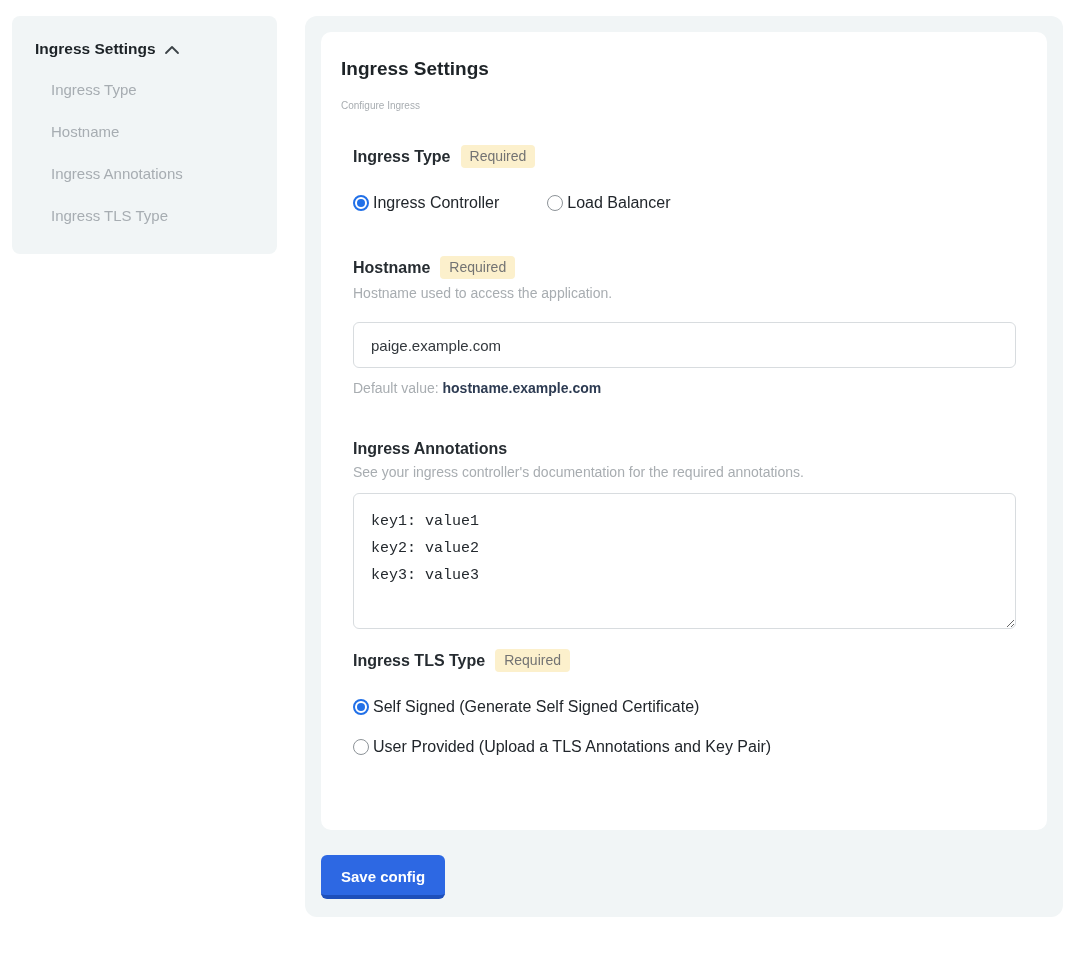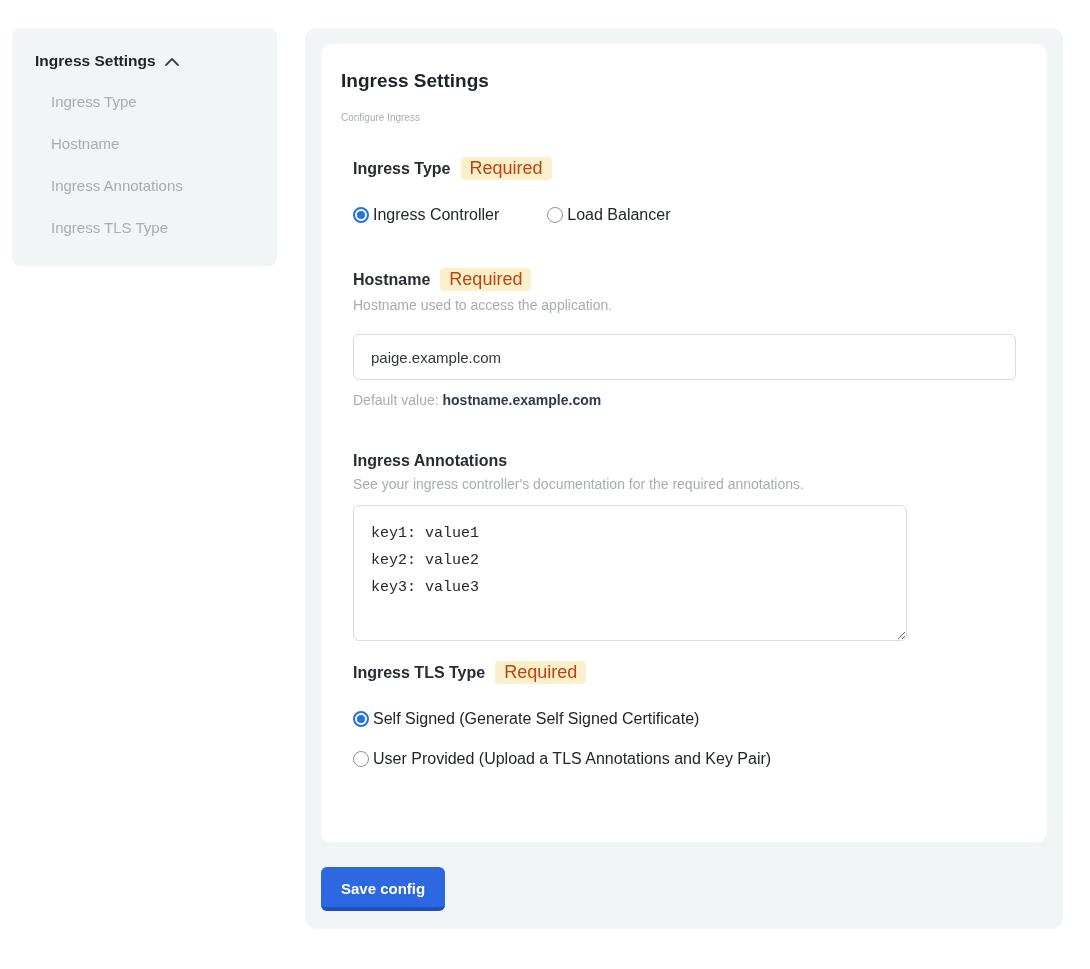--- a/index.html
+++ b/index.html
@@ -8,21 +8,21 @@
     font-family: "Liberation Sans", sans-serif;
     color: #21262b;
     width: 1090px;
     height: 969px;
     overflow: hidden;
   }
   .layout {
     display: flex;
     align-items: flex-start;
     gap: 28px;
-    padding: 28px 0 0 12px;
+    padding: 16px 0 0 12px;
   }
 
   
   .sidebar {
     width: 265px;
     background: #f1f5f6;
     border-radius: 8px;
     padding: 24px 22px 28px 23px;
   }
   .sidebar-header {
@@ -76,22 +76,22 @@
     align-items: center;
     gap: 10px;
   }
   .section-label {
     font-size: 16px;
     font-weight: 600;
     color: #262c31;
   }
   .badge {
     background: #fcf0cc;
-    color: #c2410c;
-    font-size: 18px;
+    color: #737373;
+    font-size: 14px;
     padding: 3px 9px;
     border-radius: 4px;
     line-height: 17px;
   }
   .help-text {
     margin-top: 5px;
     font-size: 14px;
     color: #a8adb1;
     line-height: 18px;
   }
@@ -142,21 +142,21 @@
     margin-top: 12px;
     font-size: 14px;
     color: #a8adb1;
   }
   .default-value {
     font-weight: 700;
     color: #2d3b52;
   }
   .annotations-textarea {
     margin-top: 12px;
-    width: 554px;
+    width: 663px;
     height: 136px;
     border: 1px solid #d8dcdf;
     border-radius: 6px;
     padding: 14px 17px;
     font-family: "Liberation Mono", monospace;
     font-size: 15px;
     line-height: 27px;
     color: #24292e;
     background: #ffffff;
     resize: vertical;

